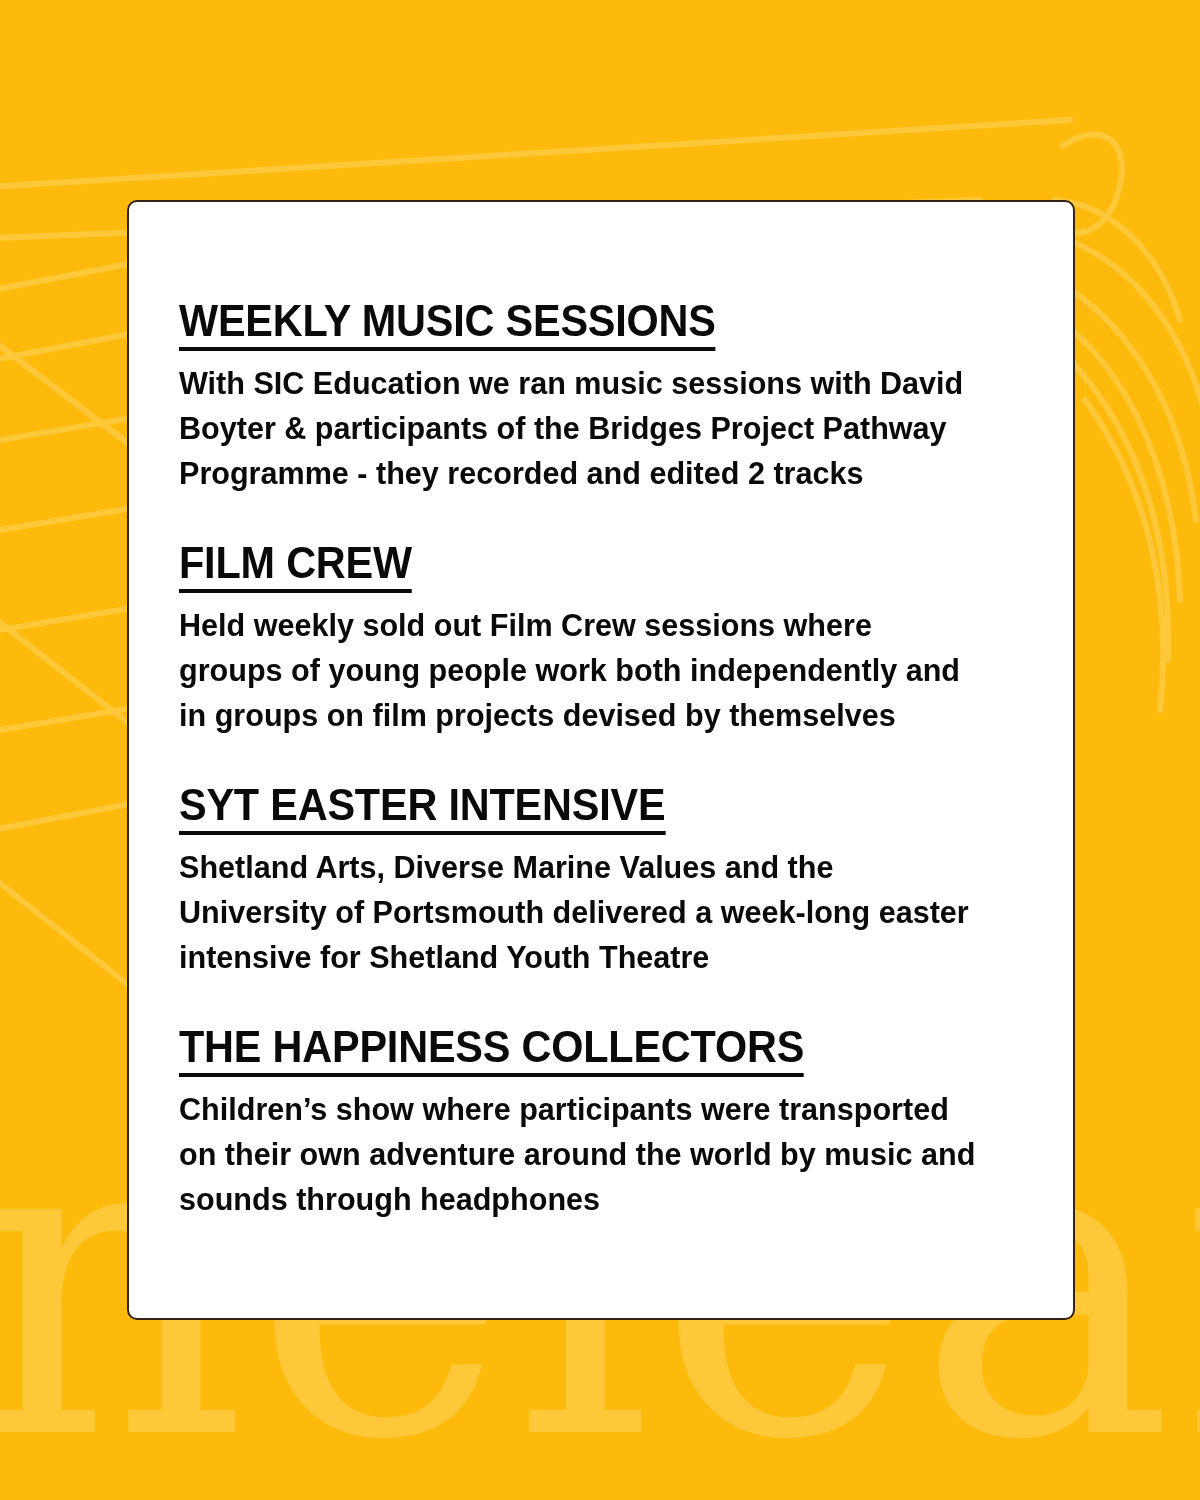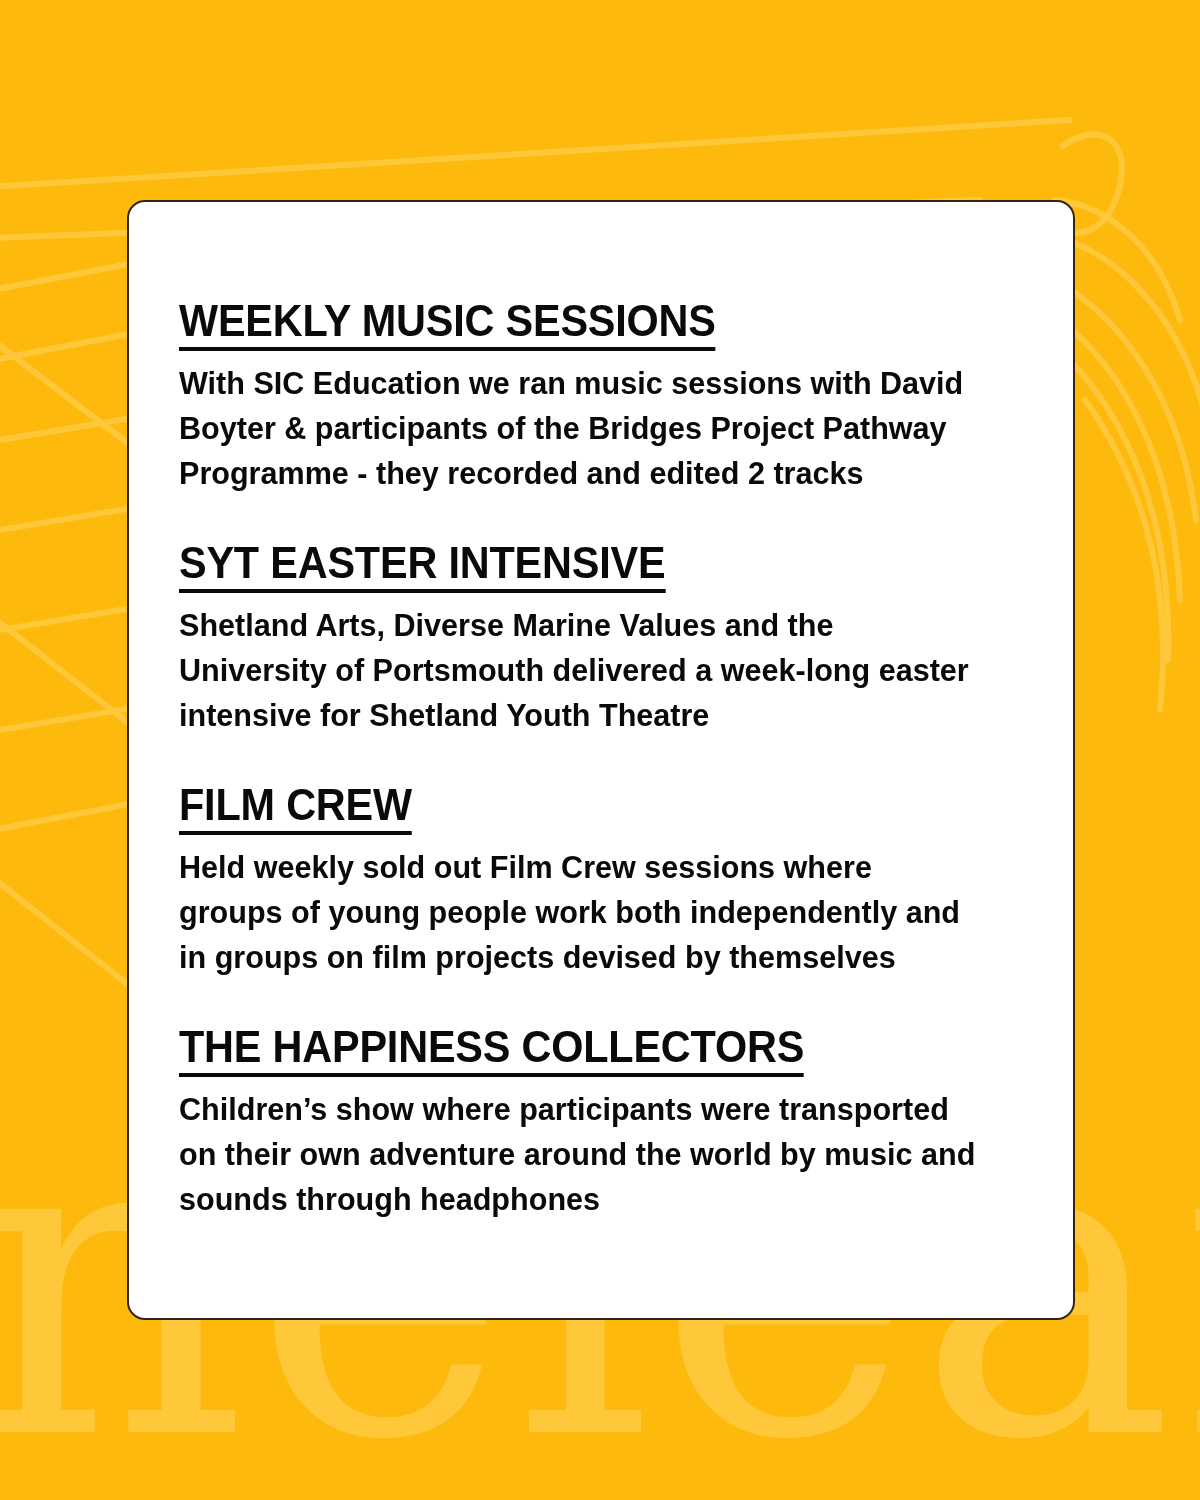--- a/index.html
+++ b/index.html
@@ -48,21 +48,21 @@
 
   
   .card {
     position: absolute;
     left: 127px;
     top: 200px;
     width: 948px;
     height: 1120px;
     background: #FFFFFF;
     border: 2px solid #342418;
-    border-radius: 18px;
+    border-radius: 10px;
     box-sizing: border-box;
     overflow: hidden;
   }
 
   .card-inner {
     padding: 96px 52px 40px 50px;
   }
 
   .section {
     margin-bottom: 44px;
@@ -136,27 +136,27 @@
 
   <div class="card">
     <div class="card-inner">
 
       <div class="section">
         <h2 class="section-title">WEEKLY MUSIC SESSIONS</h2>
         <p class="section-body">With SIC Education we ran music sessions with David Boyter &amp; participants of the Bridges Project Pathway Programme - they recorded and edited 2 tracks</p>
       </div>
 
       <div class="section">
-        <h2 class="section-title">SYT EASTER INTENSIVE</h2>
-        <p class="section-body">Shetland Arts, Diverse Marine Values and the University of Portsmouth delivered a week-long easter intensive for Shetland Youth Theatre</p>
+        <h2 class="section-title">FILM CREW</h2>
+        <p class="section-body">Held weekly sold out Film Crew sessions where groups of young people work both independently and in groups on film projects devised by themselves</p>
       </div>
 
       <div class="section">
-        <h2 class="section-title">FILM CREW</h2>
-        <p class="section-body">Held weekly sold out Film Crew sessions where groups of young people work both independently and in groups on film projects devised by themselves</p>
+        <h2 class="section-title">SYT EASTER INTENSIVE</h2>
+        <p class="section-body">Shetland Arts, Diverse Marine Values and the University of Portsmouth delivered a week-long easter intensive for Shetland Youth Theatre</p>
       </div>
 
       <div class="section">
         <h2 class="section-title">THE HAPPINESS COLLECTORS </h2>
         <p class="section-body">Children’s show where participants were transported on their own adventure around the world by music and sounds through headphones</p>
       </div>
 
     </div>
   </div>
 

